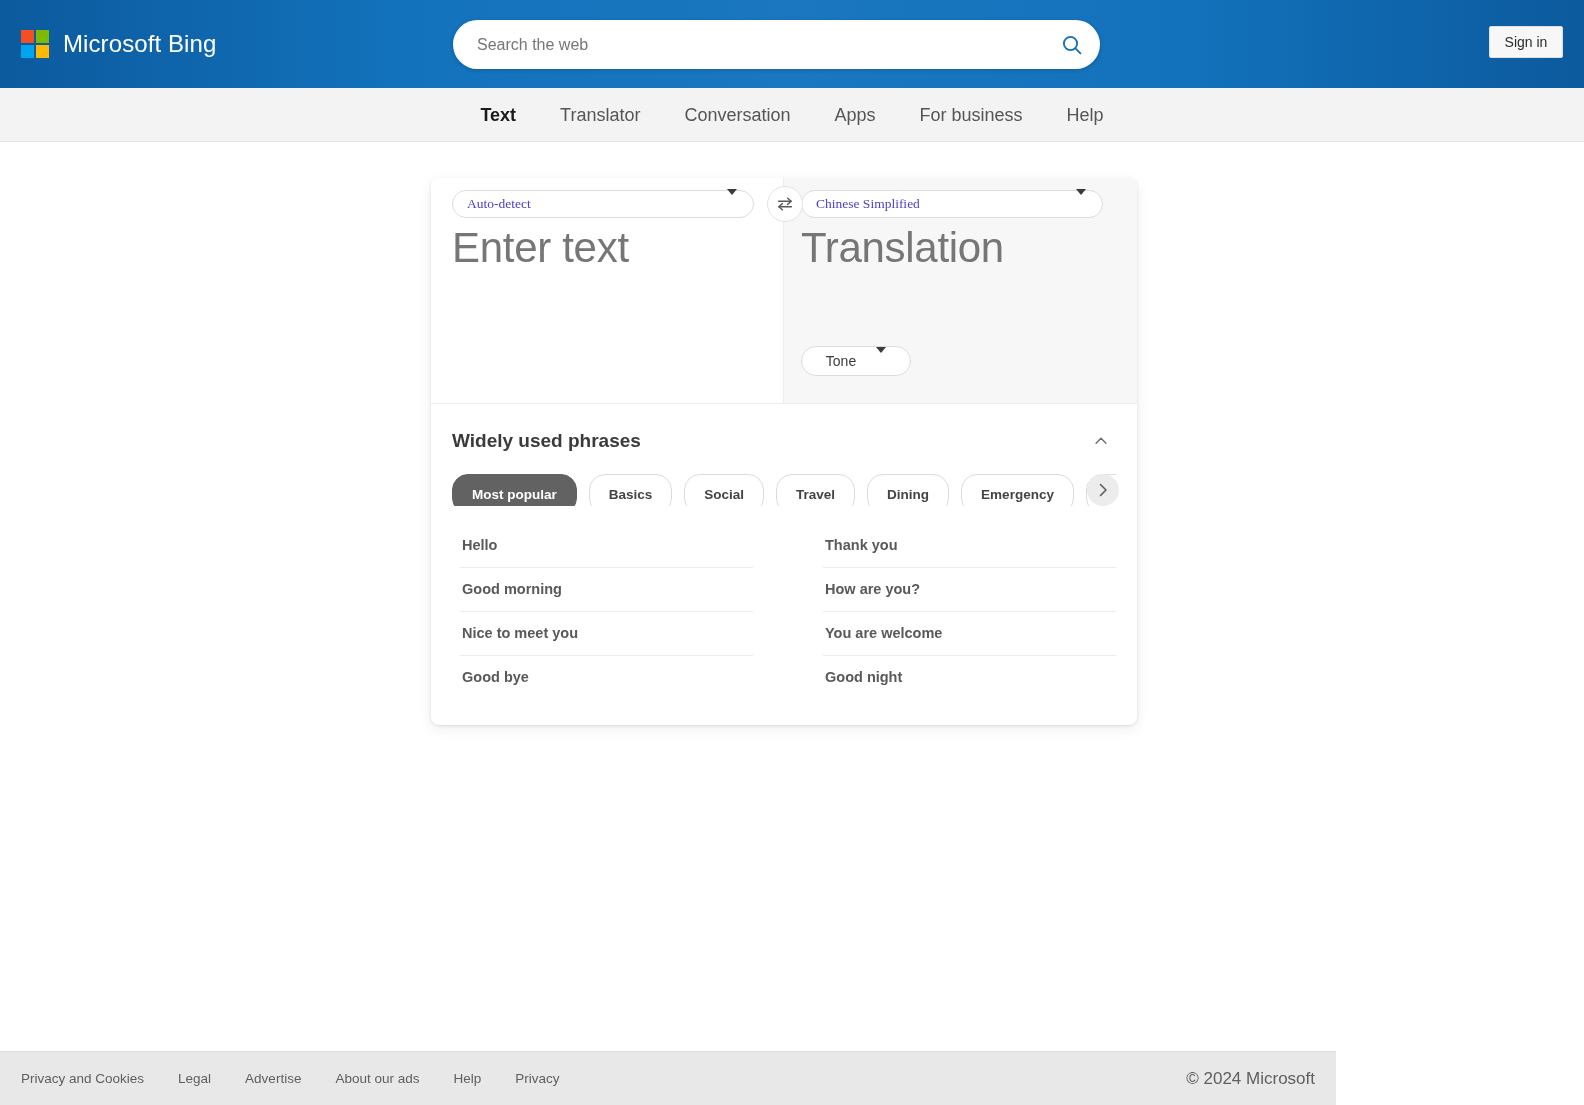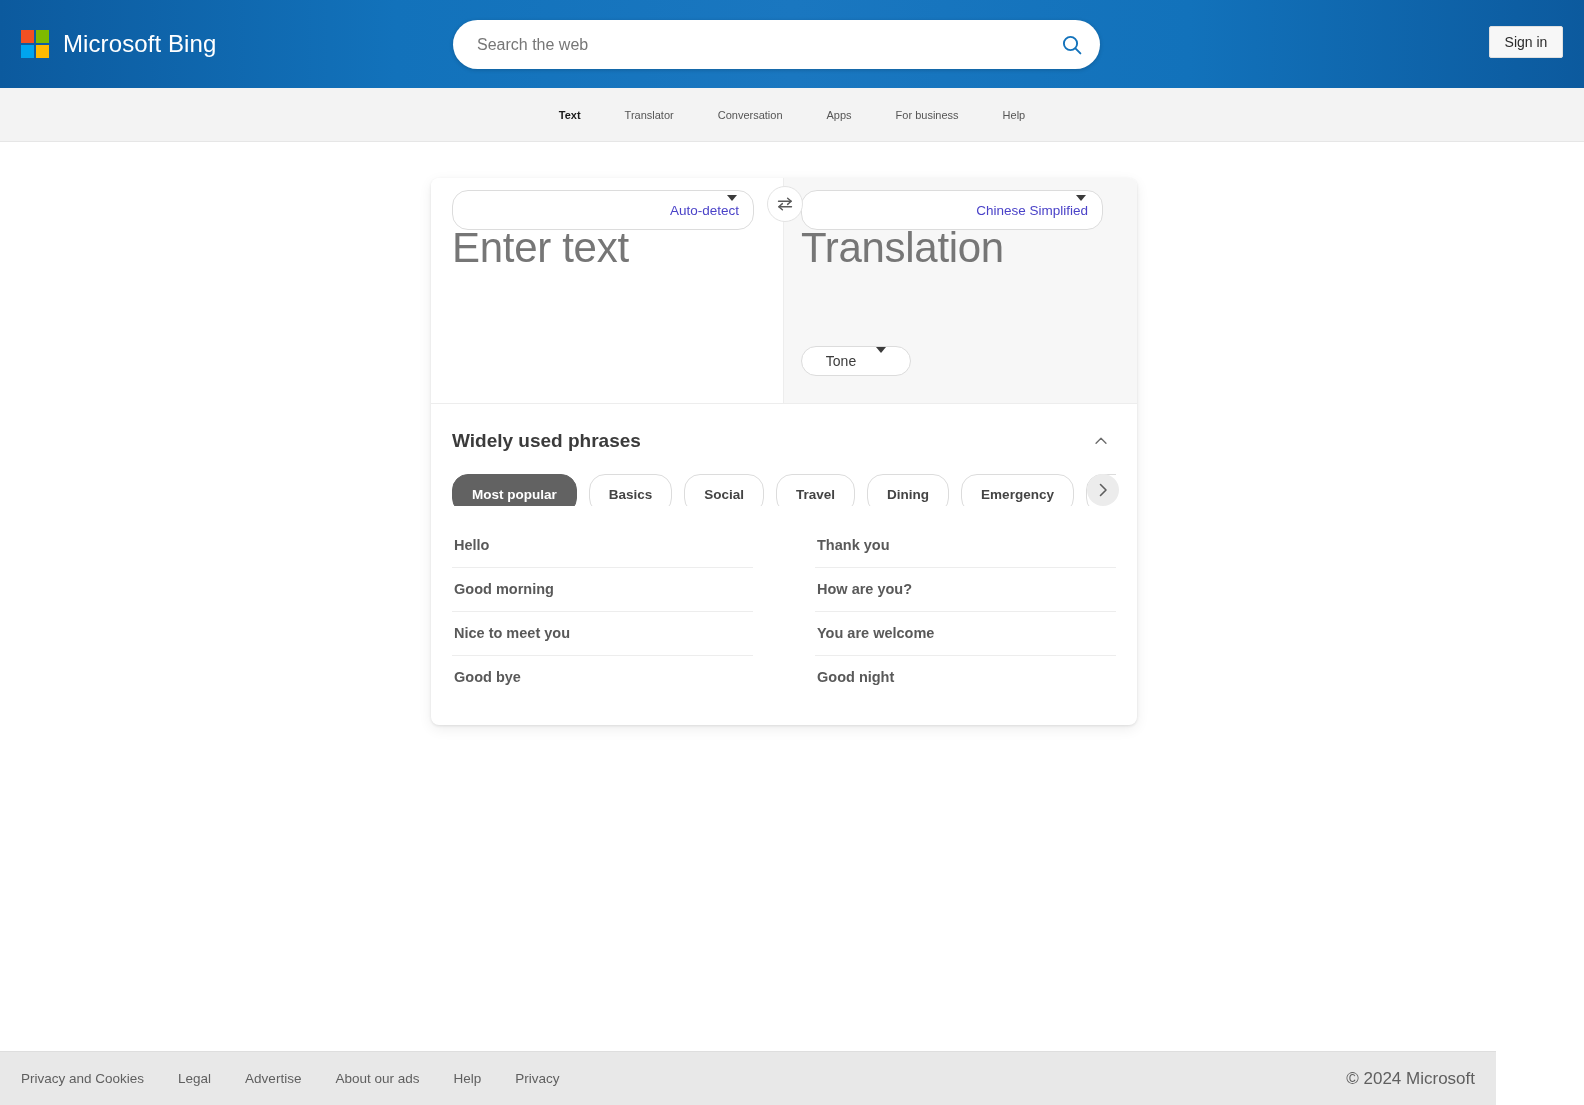--- a/index.html
+++ b/index.html
@@ -62,44 +62,44 @@
 
   
   .navbar {
     position: absolute; top: 88px; left: 0;
     width: 1584px; height: 54px;
     background: #f3f3f3; border-bottom: 1px solid #e6e6e6;
     display: flex; align-items: center; justify-content: center;
     gap: 0;
   }
   .nav-item {
-    font-size: 11px; color: #555555; padding: 0 22px;
+    font-size: 18px; color: #555555; padding: 0 22px;
     cursor: pointer; line-height: 54px; text-decoration: none;
   }
   .nav-item.active { color: #1a1a1a; font-weight: bold; }
 
   
   .card {
     position: absolute; left: 431px; top: 178px;
     width: 706px;
     background: #ffffff;
     border-radius: 8px;
     box-shadow: 0 1px 3px rgba(0,0,0,.10), 0 4px 14px rgba(0,0,0,.07);
     overflow: hidden;
   }
   .panels { display: flex; height: 225px; position: relative; }
   .panel-left { width: 352px; background: #ffffff; position: relative; }
   .panel-right { width: 354px; background: #f7f7f7; position: relative;
                  border-left: 1px solid #ededed; }
 
   .lang-pill {
-    position: absolute; height: 40px;
+    position: absolute; height: 28px;
     background: #ffffff; border: 1px solid #dcdcdc; border-radius: 16px;
-    display: flex; align-items: center; justify-content: flex-end;
-    cursor: pointer; padding: 0 14px;
+    display: flex; align-items: center; justify-content: flex-start;
+    cursor: pointer; padding: 0 14px; font-family: Liberation Serif, serif;
   }
   .lang-pill .lbl { font-size: 13.5px; color: #4a42c8; }
   .lang-pill .chev { position: absolute; right: 16px; }
   .lang-left  { left: 21px; top: 12px; width: 302px; }
   .lang-right { left: 17px; top: 12px; width: 302px; }
 
   .caret { width: 0; height: 0; border-left: 5px solid transparent;
            border-right: 5px solid transparent; border-top: 6px solid #3b3b3b; }
 
   .swap-btn {
@@ -141,34 +141,34 @@
   }
   .cat-pill.selected { background: #626262; color: #ffffff; border-color: #626262; }
   .cat-next {
     position: absolute; right: -3px; top: 0;
     width: 32px; height: 32px; border-radius: 50%;
     background: #ececec; border: none; cursor: pointer;
     display: flex; align-items: center; justify-content: center;
   }
 
   .phrase-grid { margin-top: 18px; display: flex; gap: 0; }
-  .phrase-col { width: 50%; }
+  .phrase-col { width: 50%; margin-left: 8px; }
   .phrase-col.left { padding-right: 31px; }
   .phrase-col.right { padding-left: 31px; }
   .phrase-item {
     font-size: 14.5px; color: #595959;
     padding: 13px 2px 14px 2px;
     border-bottom: 1px solid #ededed; cursor: pointer;
   }
   .phrase-item.last { border-bottom: none; }
 
   
   .footer {
     position: absolute; left: 0; bottom: 0;
-    width: 1496px; height: 54px;
+    width: 1336px; height: 54px;
     background: #e8e8e8; border-top: 1px solid #dedede;
     display: flex; align-items: center;
   }
   .footer-links { display: flex; align-items: center; padding-left: 21px; gap: 0; }
   .footer-link { font-size: 13.5px; color: #5f5f5f; padding-right: 34px;
                  text-decoration: none; cursor: pointer; white-space: nowrap; }
   .footer-copy { position: absolute; right: 21px; font-size: 17px; color: #5f5f5f; }
 </style>
 </head>
 <body>

